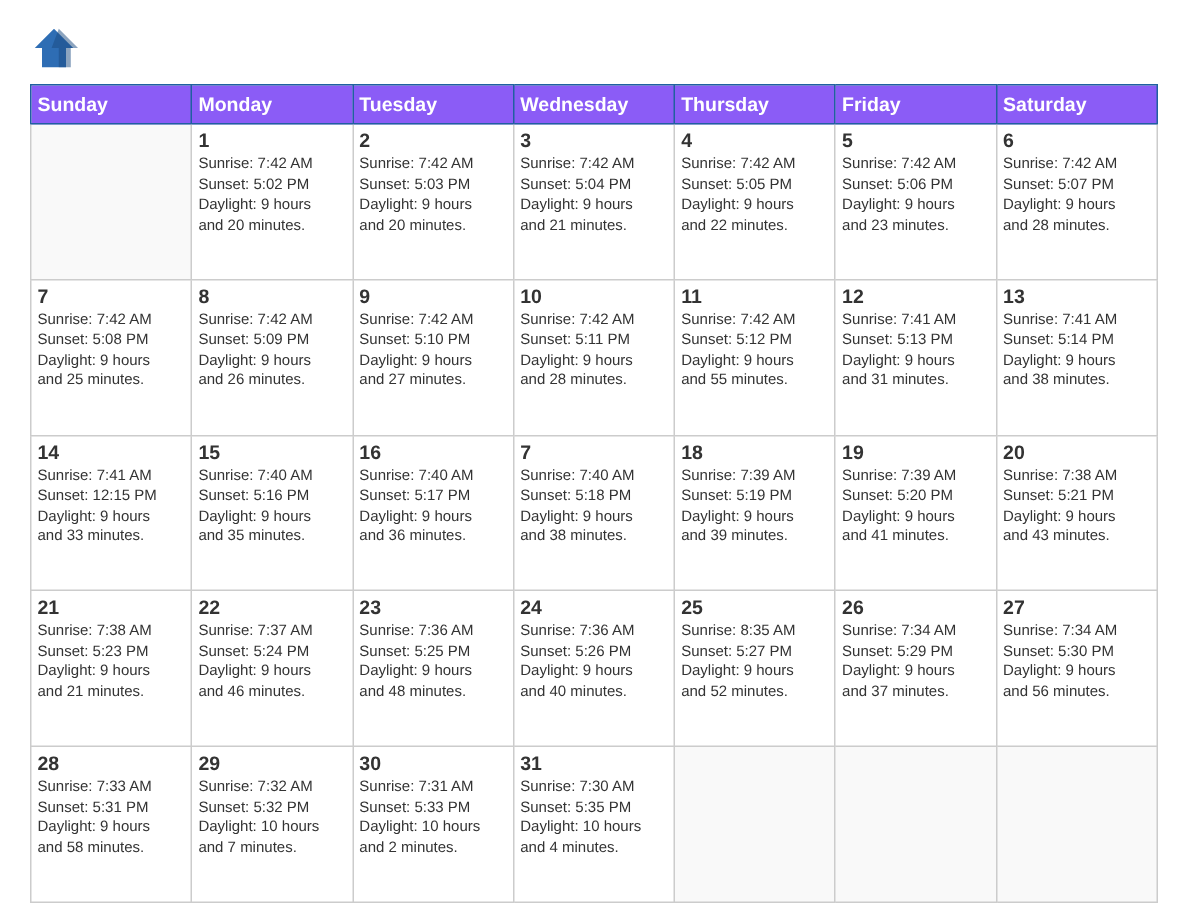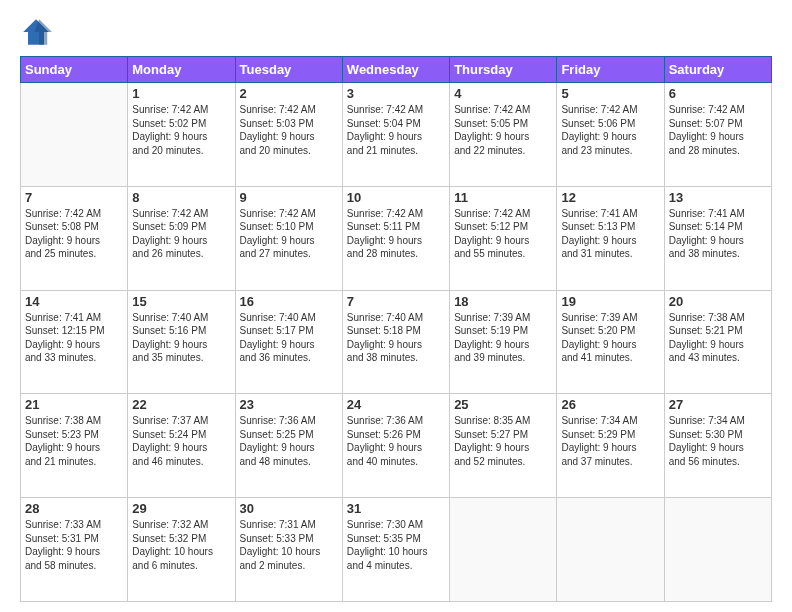--- a/index.html
+++ b/index.html
@@ -331,21 +331,21 @@
             <span class="cell-line">Sunrise: 7:33 AM</span>
             <span class="cell-line">Sunset: 5:31 PM</span>
             <span class="cell-line">Daylight: 9 hours</span>
             <span class="cell-line">and 58 minutes.</span>
           </td>
           <td>
             <span class="day-number">29</span>
             <span class="cell-line">Sunrise: 7:32 AM</span>
             <span class="cell-line">Sunset: 5:32 PM</span>
             <span class="cell-line">Daylight: 10 hours</span>
-            <span class="cell-line">and 6 minutes.</span>
+            <span class="cell-line">and 7 minutes.</span>
           </td>
           <td>
             <span class="day-number">30</span>
             <span class="cell-line">Sunrise: 7:31 AM</span>
             <span class="cell-line">Sunset: 5:33 PM</span>
             <span class="cell-line">Daylight: 10 hours</span>
             <span class="cell-line">and 2 minutes.</span>
           </td>
           <td>
             <span class="day-number">31</span>

